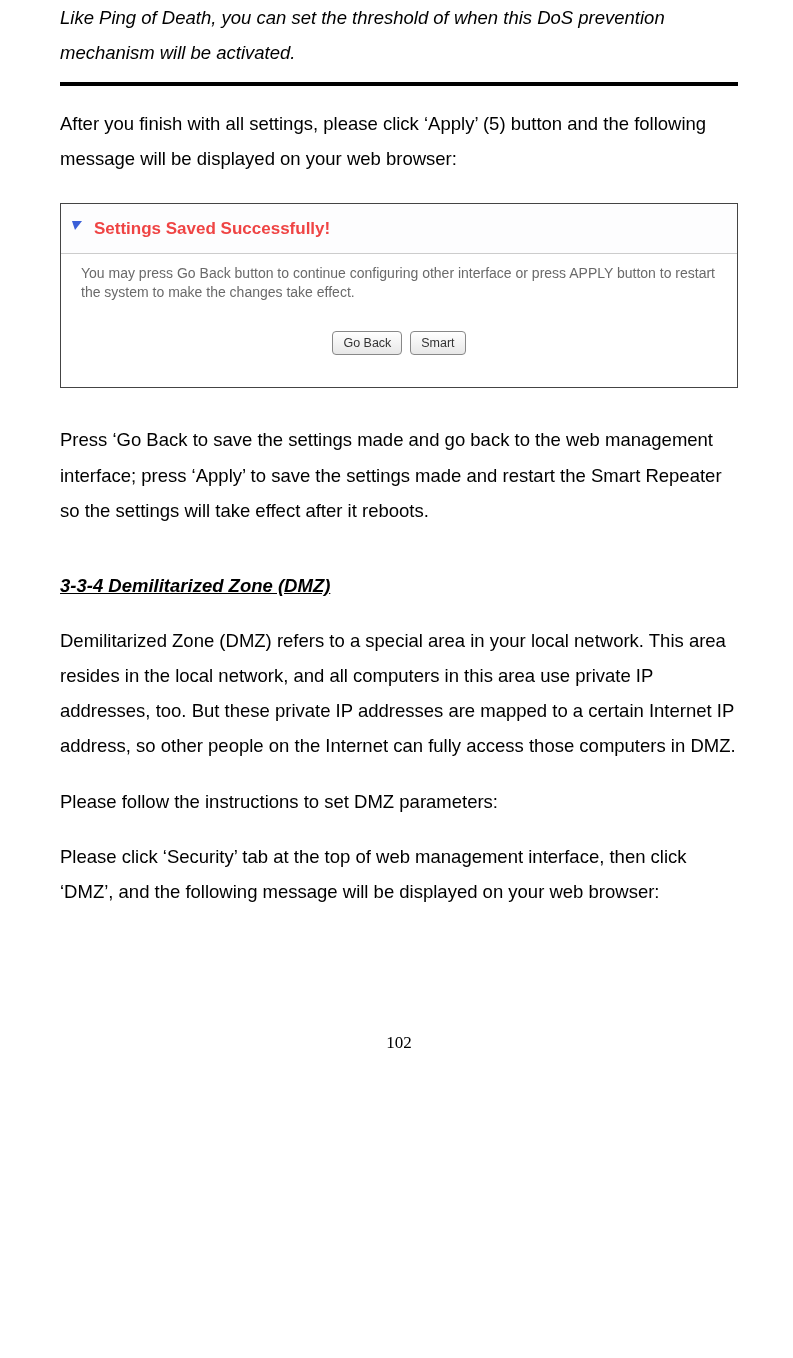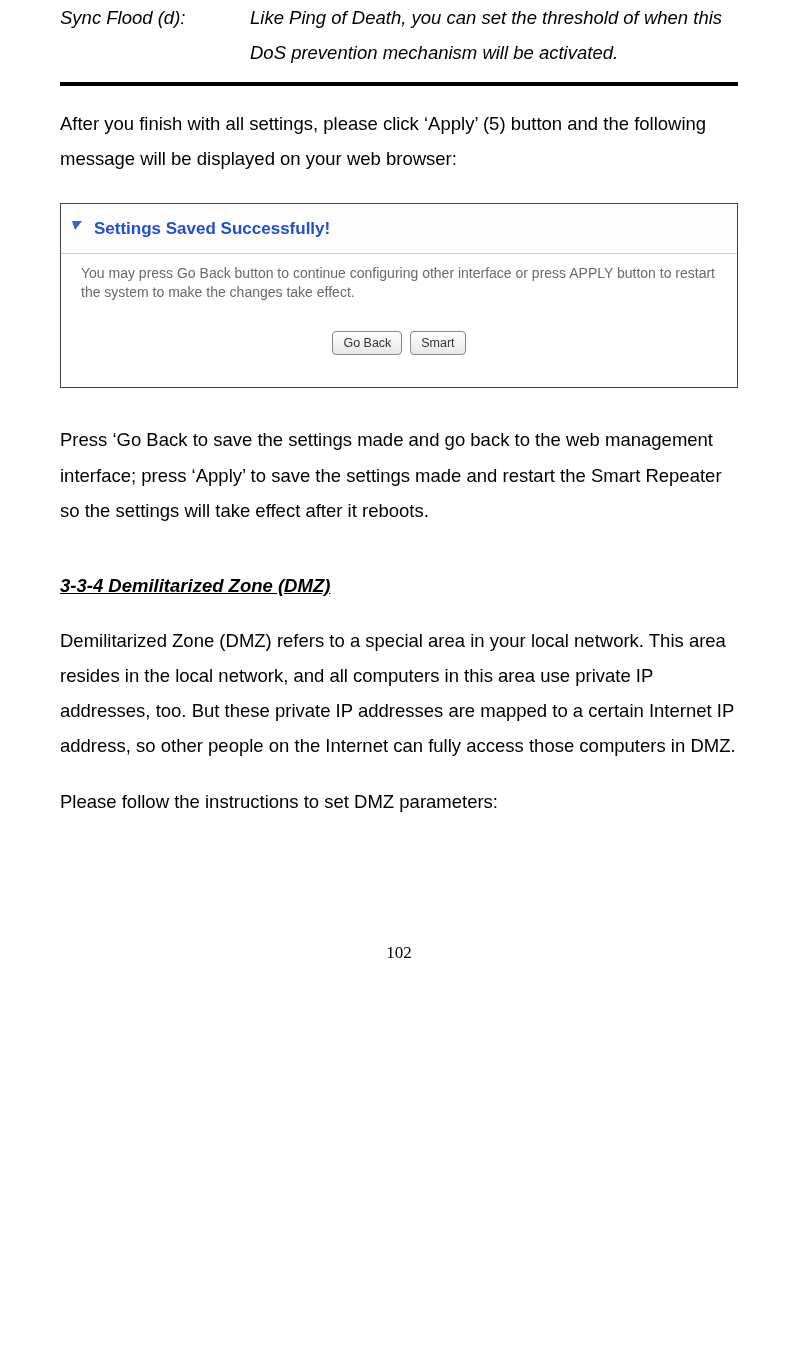--- a/index.html
+++ b/index.html
@@ -34,21 +34,21 @@
     background: #fff;
   }
   .sb-header {
     display: flex;
     align-items: center;
     gap: 8px;
     padding: 7px 10px;
     background: #fdfdfe;
   }
   .sb-title {
-    color: #1d4ed8;
+    color: #ef4444;
     font-weight: bold;
     font-size: 17px;
     line-height: 1;
   }
   .sb-body {
     border-top: 1px solid #ccc;
     padding: 10px 20px 16px;
     color: #6a6a6a;
     font-size: 14px;
     line-height: 1.35;
@@ -82,21 +82,20 @@
     font-size: 17px;
     margin-top: 118px;
   }
 </style>
 </head>
 <body>
 
 <div class="page">
 
   <div class="def-row">
-    <div class="def-term">Sync Flood (d):</div>
     <div class="def-body">Like Ping of Death, you can set the threshold of when this DoS prevention mechanism will be activated.</div>
   </div>
 
   <hr class="divider">
 
   <div class="para">After you finish with all settings, please click ‘Apply’ (5) button and the following message will be displayed on your web browser:</div>
 
   <div class="screenshot-box">
     <div class="sb-header">
       <span>
@@ -116,15 +115,16 @@
   </div>
 
   <div class="para">Press ‘Go Back to save the settings made and go back to the web management interface; press ‘Apply’ to save the settings made and restart the Smart Repeater so the settings will take effect after it reboots.</div>
 
   <div class="section-heading">3-3-4 Demilitarized Zone (DMZ)</div>
 
   <div class="para">Demilitarized Zone (DMZ) refers to a special area in your local network. This area resides in the local network, and all computers in this area use private IP addresses, too. But these private IP addresses are mapped to a certain Internet IP address, so other people on the Internet can fully access those computers in DMZ.</div>
 
   <div class="para">Please follow the instructions to set DMZ parameters:</div>
 
+  <div class="para">Please click ‘Security’ tab at the top of web management interface, then click ‘DMZ’, and the following message will be displayed on your web browser:</div>
 
   <div class="page-number">102</div>
 </div>
 
 </body></html>

